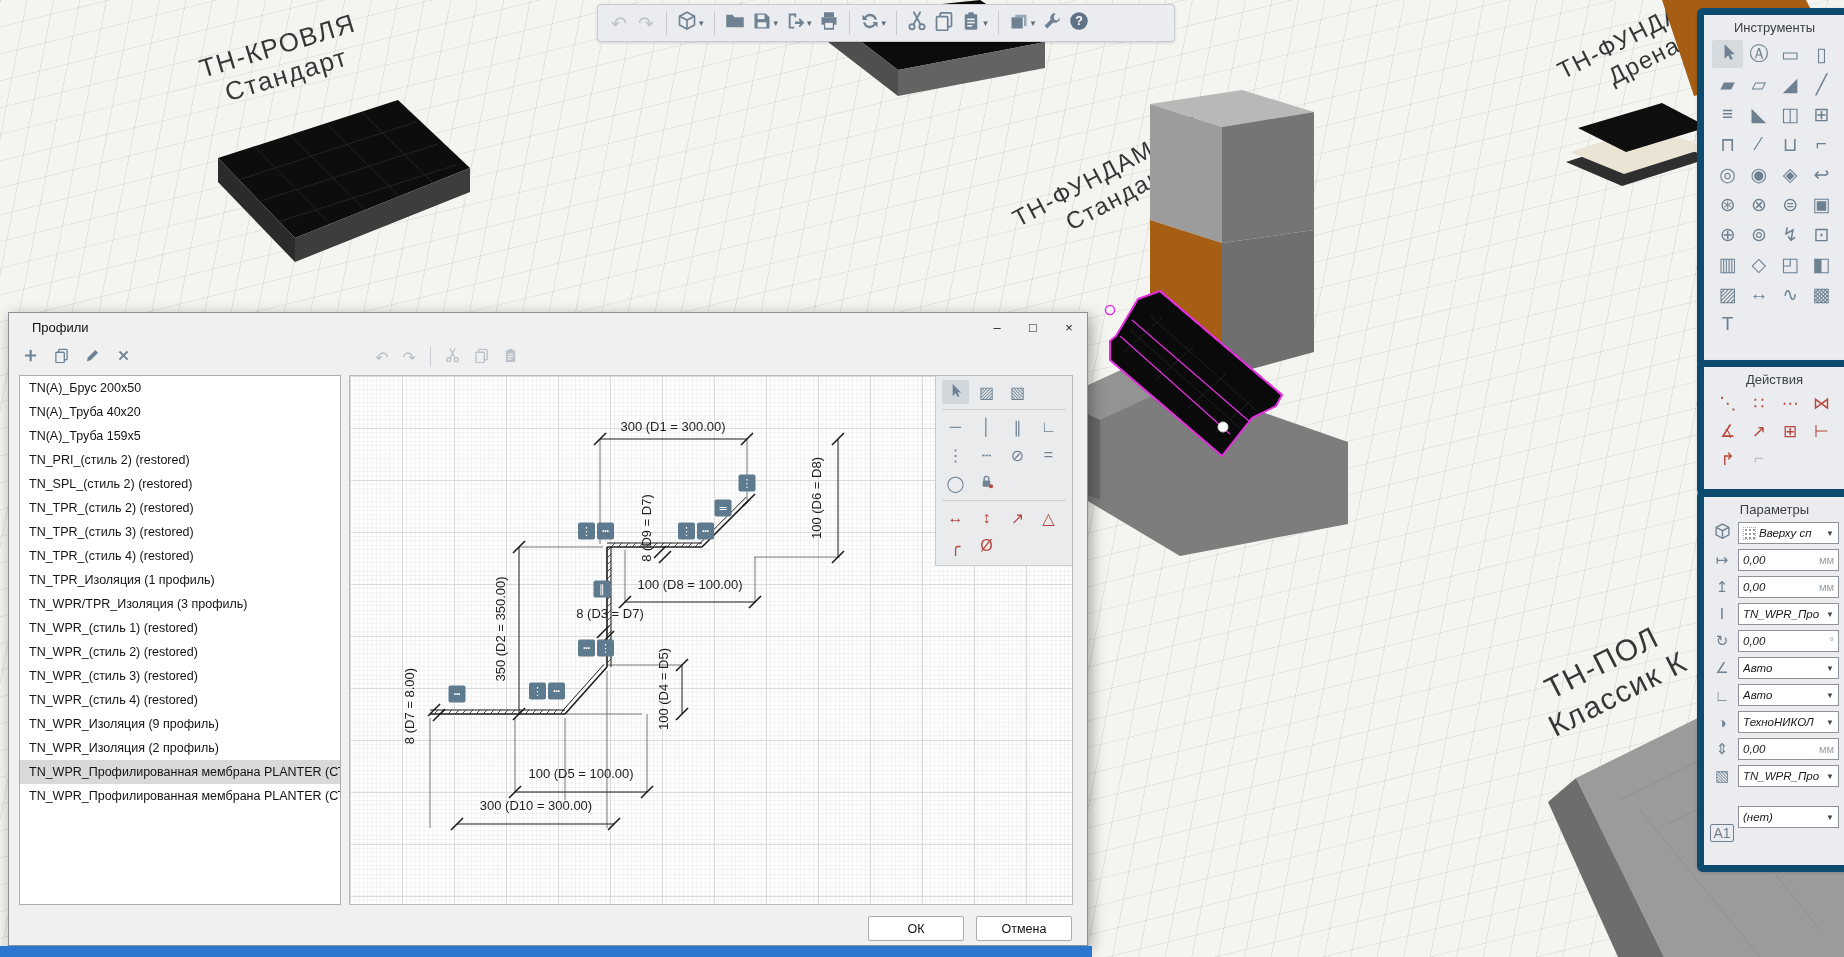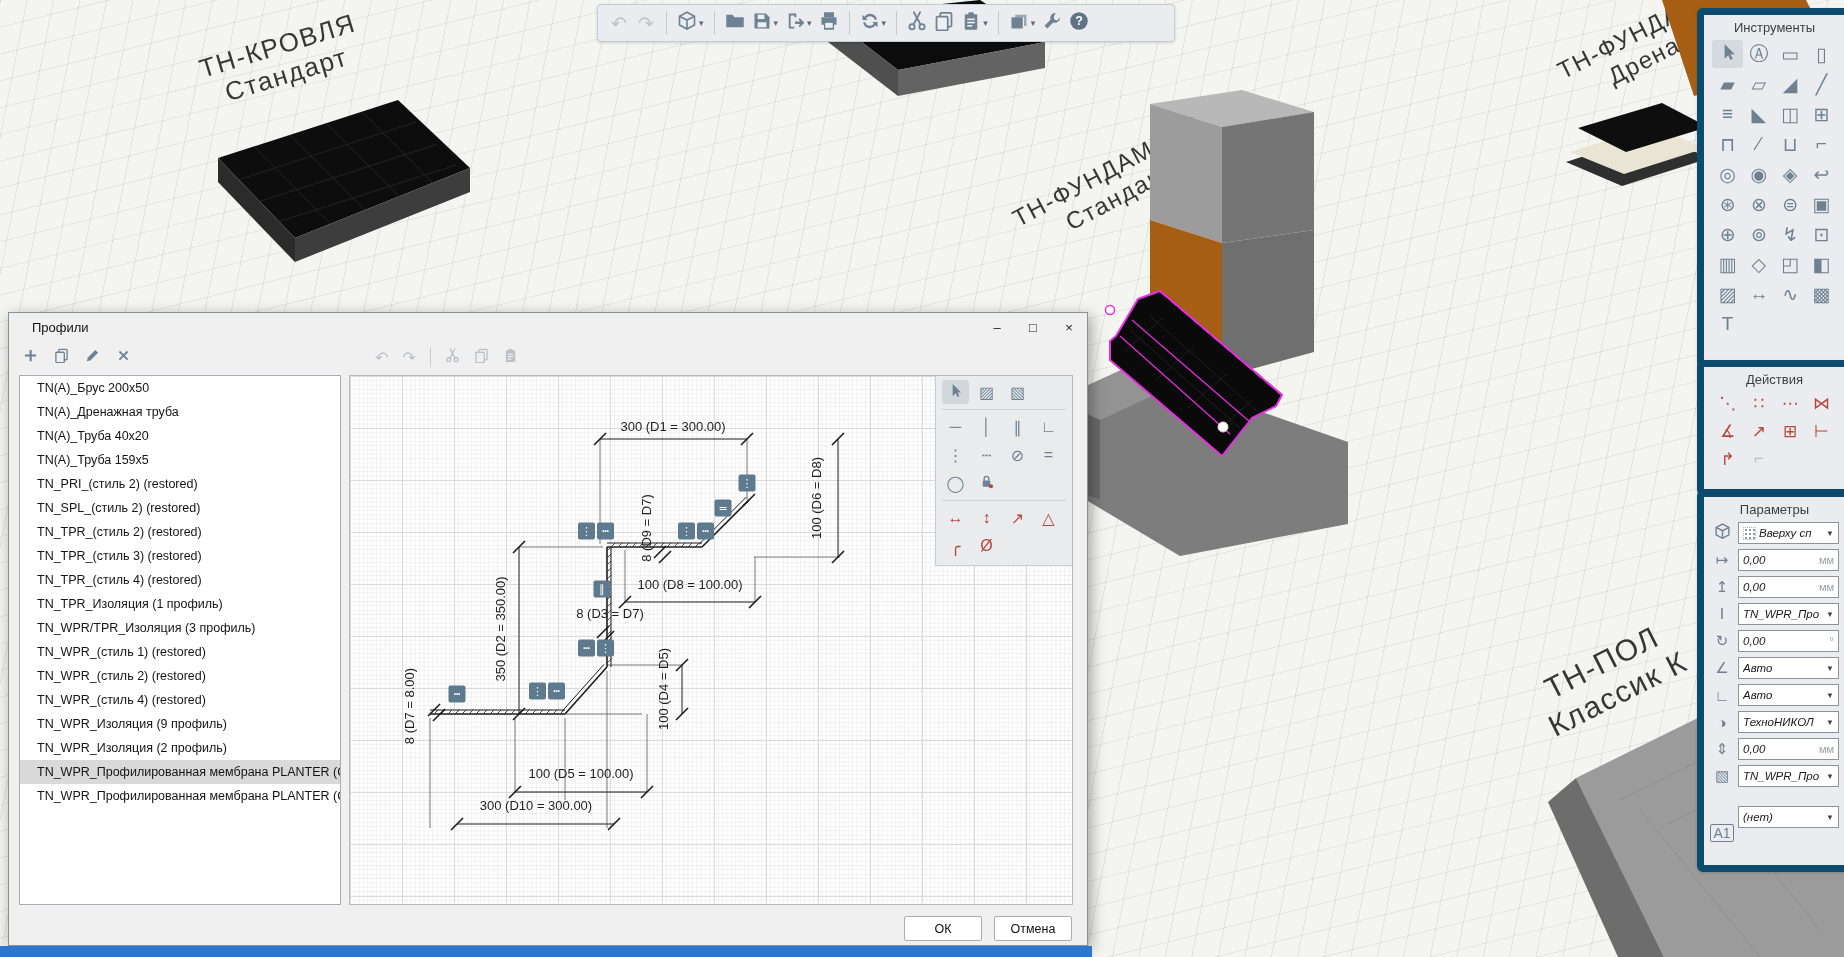--- a/index.html
+++ b/index.html
@@ -66,42 +66,42 @@
   .win-btn{width:36px;height:27px;display:flex;align-items:center;justify-content:center;
     font-size:13px;color:#222;}
   .dlg-toolbar{height:32px;display:flex;align-items:center;position:relative;}
   .dlg-tb-group{display:flex;align-items:center;gap:16px;padding-left:14px;}
   .dlg-tb-group.edit{position:absolute;left:352px;gap:14px;}
   .dlg-tb-btn{display:flex;align-items:center;color:#6F8294;font-size:16px;background:none;border:none;padding:0;}
   .dlg-tb-btn.disabled{color:#BBC1C6;}
   .dlg-tb-sep{width:1px;height:20px;background:#C9CDD1;}
   .profile-list{position:absolute;left:10px;top:62px;width:322px;height:530px;background:#fff;
     border:1px solid #ABADB3;box-sizing:border-box;overflow:hidden;}
-  .profile-item{height:24px;line-height:24px;padding-left:17px;font-size:12.5px;color:#141414;
+  .profile-item{height:24px;line-height:24px;padding-left:9px;font-size:12.5px;color:#141414;
     white-space:nowrap;overflow:hidden;}
   .profile-item.selected{background:#D9D9D9;}
   .drawing{position:absolute;left:340px;top:62px;width:724px;height:530px;background:#fff;
     border:1px solid #B9B9B9;box-sizing:border-box;
     background-image:
       linear-gradient(#DADADA 1px, transparent 1px),
       linear-gradient(90deg,#DADADA 1px, transparent 1px),
       linear-gradient(#F0F0F0 1px, transparent 1px),
       linear-gradient(90deg,#F0F0F0 1px, transparent 1px);
     background-size:52px 52px,52px 52px,4.33px 4.33px,4.33px 4.33px;}
   #sketch-svg{position:absolute;inset:0;}
   .side-strip{position:absolute;left:585px;top:0;width:137px;height:190px;background:#E9EBED;
     border-left:1px solid #C9CDD1;border-bottom:1px solid #C9CDD1;padding:4px 6px;box-sizing:border-box;z-index:5;}
   .strip-row{display:flex;gap:4px;margin-bottom:4px;}
   .strip-cell{width:27px;height:24px;display:flex;align-items:center;justify-content:center;
     color:#6F8294;font-size:16px;border-radius:3px;}
   .strip-cell.active{background:#D2D7DB;}
   .strip-cell.red{color:#B8463C;}
   .strip-hr{height:1px;background:#CDD2D6;margin:5px 0;}
   .dlg-buttons{position:absolute;right:15px;top:603px;display:flex;gap:12px;}
-  .dlg-btn{width:78px;height:25px;background:#fff;border:1px solid #ACACAC;border-radius:2px;
+  .dlg-btn{width:96px;height:25px;background:#fff;border:1px solid #ACACAC;border-radius:2px;
     font-size:12.5px;color:#111;font-family:"Liberation Sans",sans-serif;}
   #taskbar-strip{position:absolute;z-index:40;left:0;top:946px;width:1092px;height:11px;background:#2B76CE;}
 </style>
 </head>
 <body>
 
 <div class="scene-grid"></div>
 <div id="scene-labels">
     <div class="scene-label" style="left: 196px; top: 56px; font-size: 26px; transform: rotate(-17deg);">
       <div>ТН-КРОВЛЯ</div>
@@ -588,32 +588,32 @@
               <rect x="5.8" y="1" width="4.4" height="3.2" rx="1"></rect>
               <rect x="5" y="6" width="6" height="1.3" fill="#EDEFF1"></rect>
               <rect x="5" y="8.6" width="6" height="1.3" fill="#EDEFF1"></rect>
               <rect x="5" y="11.2" width="4" height="1.3" fill="#EDEFF1"></rect>
             </svg></span>
         </button>
       </span>
   </div>
   <div class="profile-list" id="profile-list">
       <div class="profile-item">TN(A)_Брус 200x50</div>
-      <div class="profile-item">TN(A)_Дренажная труба</div>
       <div class="profile-item">TN(A)_Труба 40x20</div>
       <div class="profile-item">TN(A)_Труба 159x5</div>
       <div class="profile-item">TN_PRI_(стиль 2) (restored)</div>
       <div class="profile-item">TN_SPL_(стиль 2) (restored)</div>
       <div class="profile-item">TN_TPR_(стиль 2) (restored)</div>
       <div class="profile-item">TN_TPR_(стиль 3) (restored)</div>
       <div class="profile-item">TN_TPR_(стиль 4) (restored)</div>
       <div class="profile-item">TN_TPR_Изоляция (1 профиль)</div>
       <div class="profile-item">TN_WPR/TPR_Изоляция (3 профиль)</div>
       <div class="profile-item">TN_WPR_(стиль 1) (restored)</div>
       <div class="profile-item">TN_WPR_(стиль 2) (restored)</div>
+      <div class="profile-item">TN_WPR_(стиль 3) (restored)</div>
       <div class="profile-item">TN_WPR_(стиль 4) (restored)</div>
       <div class="profile-item">TN_WPR_Изоляция (9 профиль)</div>
       <div class="profile-item">TN_WPR_Изоляция (2 профиль)</div>
       <div class="profile-item selected">TN_WPR_Профилированная мембрана PLANTER (СТО 72</div>
       <div class="profile-item">TN_WPR_Профилированная мембрана PLANTER (СТО 72</div>
     </div>
   <div class="drawing">
     <svg id="sketch-svg" width="722" height="528">
         <line x1="250" y1="63" x2="250" y2="168" stroke="#555" stroke-width="0.8"></line>
         <line x1="397" y1="63" x2="397" y2="124" stroke="#555" stroke-width="0.8"></line>

